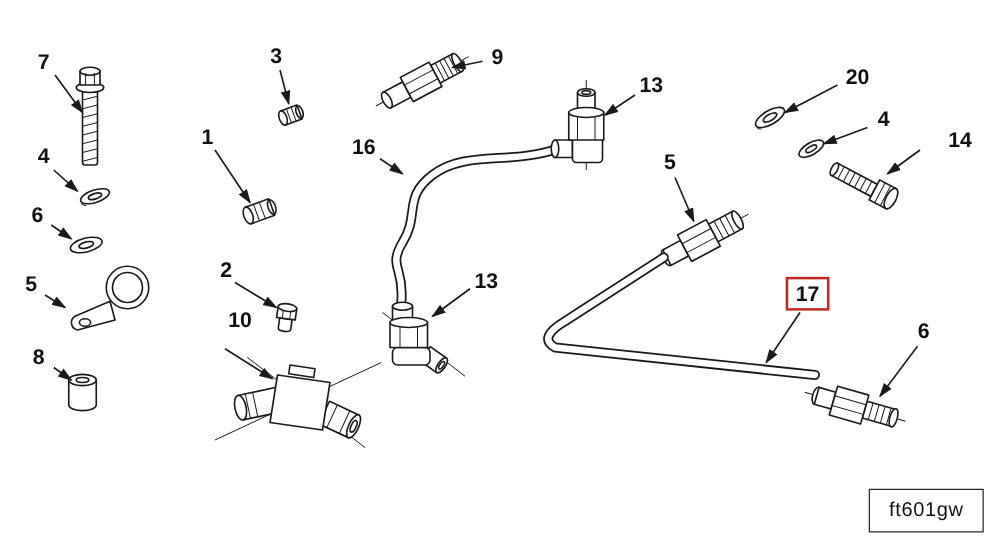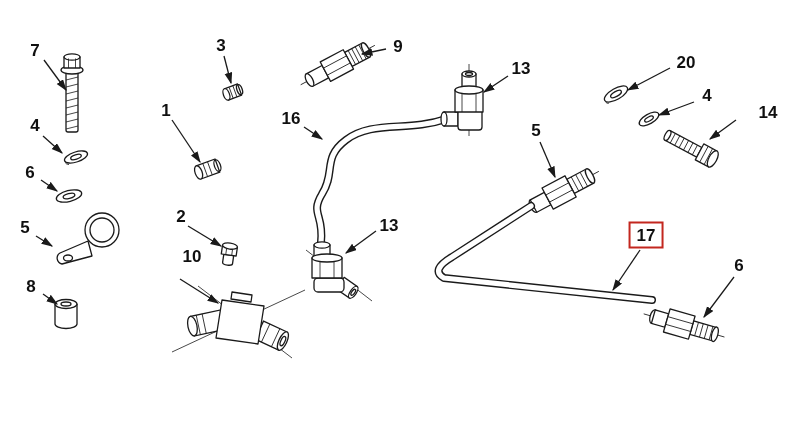--- a/index.html
+++ b/index.html
@@ -235,14 +235,17 @@
       <div class="callout" style="left: 521px; top: 68px;">13</div>
       <div class="callout" style="left: 389px; top: 225px;">13</div>
       <div class="callout" style="left: 536px; top: 130px;">5</div>
       <div class="callout" style="left: 686px; top: 62px;">20</div>
       <div class="callout" style="left: 707px; top: 95px;">4</div>
       <div class="callout" style="left: 768px; top: 112px;">14</div>
       <div class="callout boxed" style="left: 646px; top: 235px;">17</div>
       <div class="callout" style="left: 739px; top: 265px;">6</div>
     </div>
 
+  <div class="code-box">
+    <span>ft601gw</span>
+  </div>
 
 </div>
 
 </body></html>

